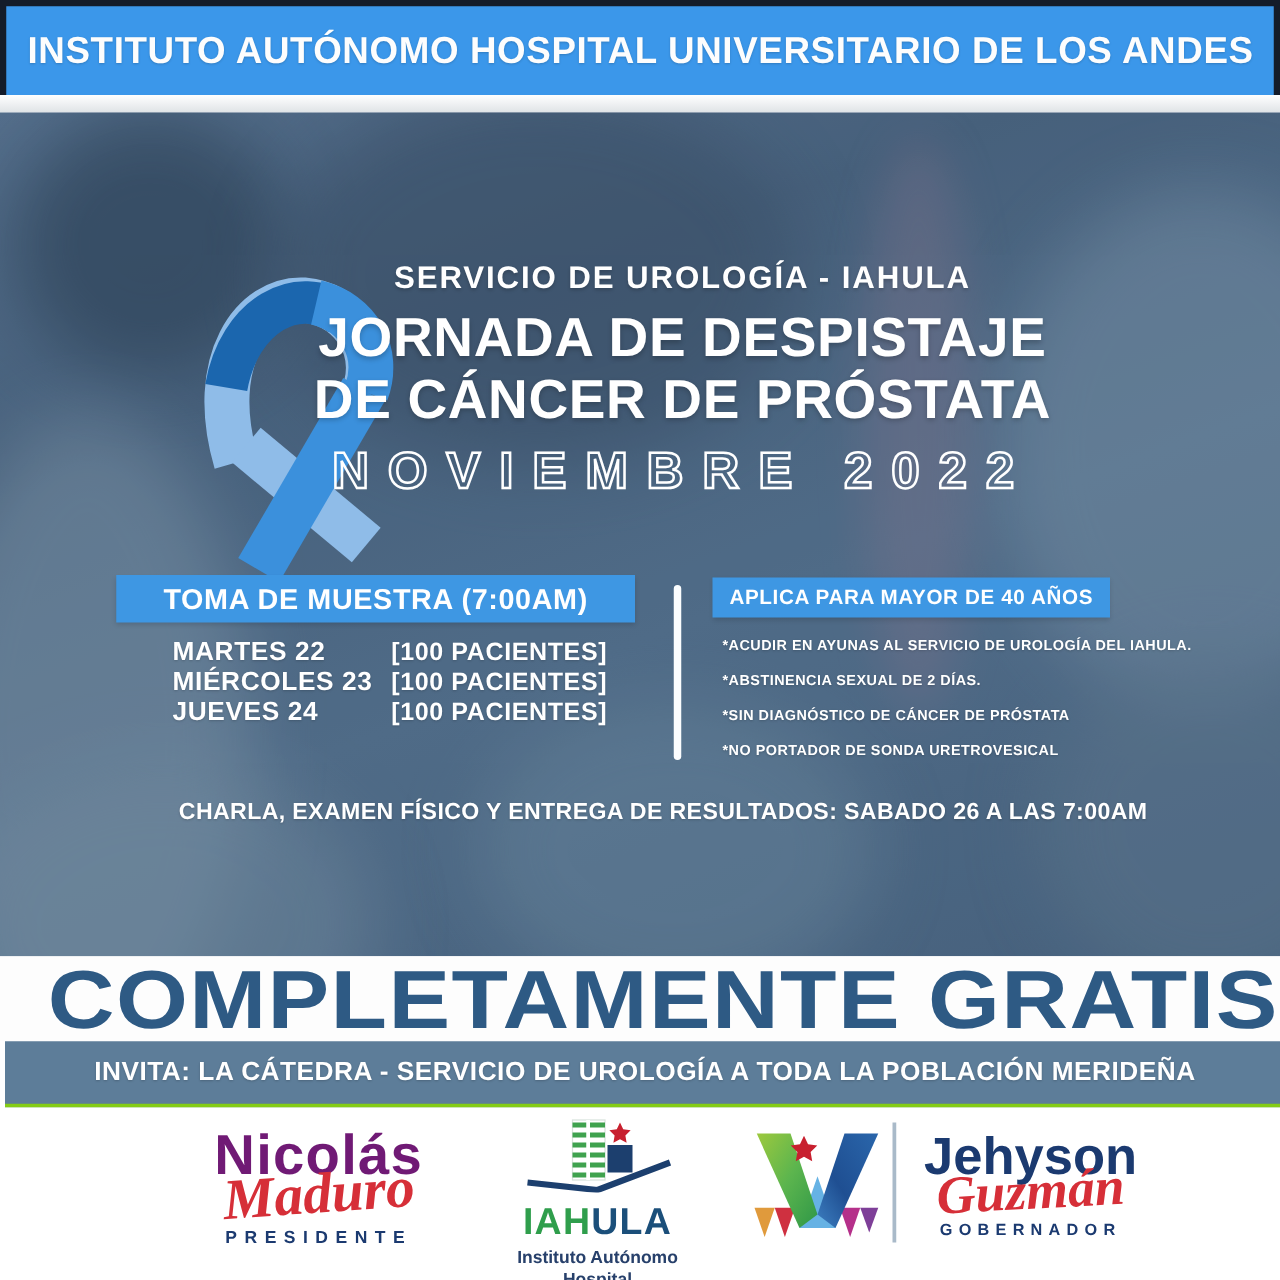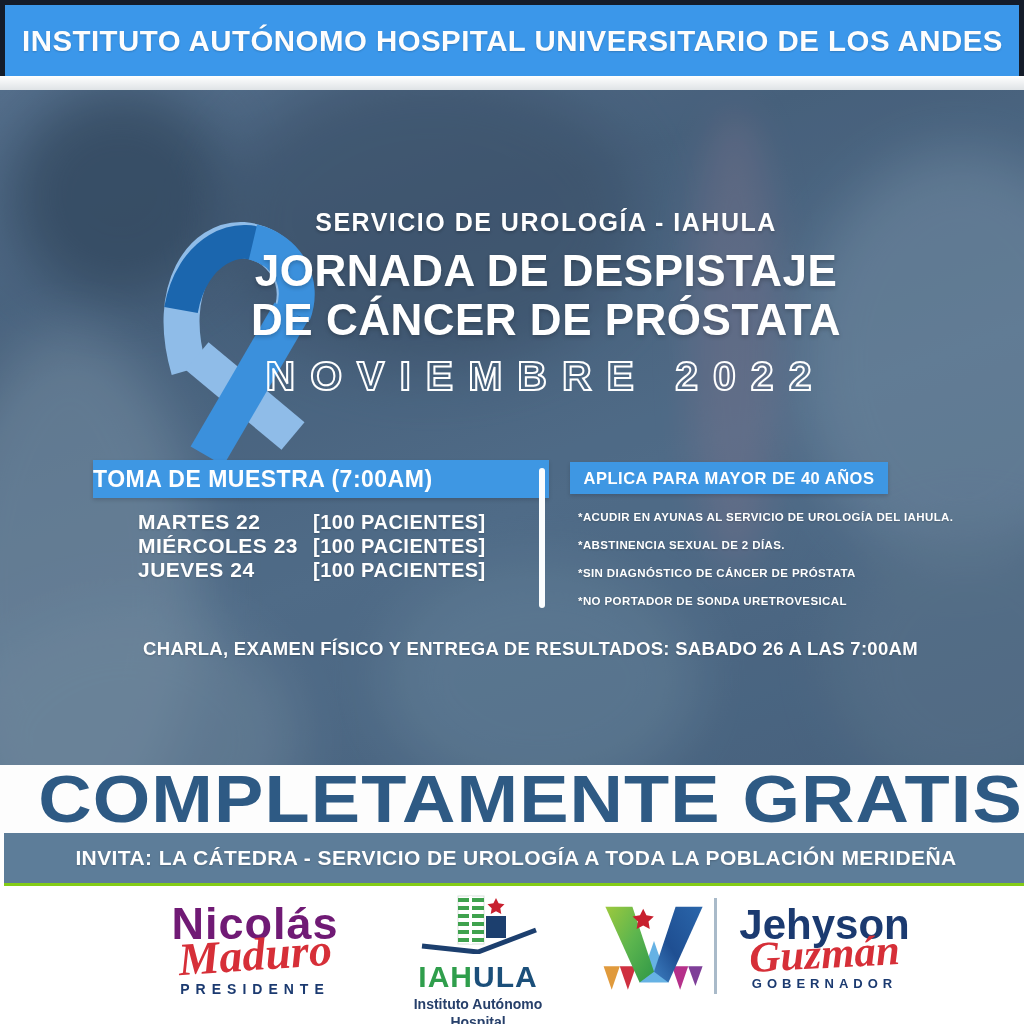--- a/index.html
+++ b/index.html
@@ -34,22 +34,22 @@
   .hero { position:absolute; left:246px; top:118px; width:600px; text-align:center; color:#fff; }
   .hero .service { font-size:25px; font-weight:700; letter-spacing:1.5px; text-shadow:0 2px 3px rgba(0,0,0,0.2); }
   .hero .title { margin-top:9px; font-size:44px; font-weight:800; line-height:1.12; letter-spacing:0.5px;
     text-shadow:0 2px 4px rgba(0,0,0,0.22); transform:scaleX(1.0); }
   .hero .outline { margin-top:8px; font-size:41px; font-weight:700; letter-spacing:15px;
     color:rgba(255,255,255,0); -webkit-text-stroke:2px #ffffff; white-space:nowrap; }
 
   .ribbon-wrap { position:absolute; left:147px; top:128px; width:168px; height:252px; }
 
   
-  .sample-header { position:absolute; left:93px; top:370px; width:456px; height:38px; background:#3e97e3;
-    display:flex; align-items:center; justify-content:flex-start; box-shadow:0 2px 4px rgba(0,0,0,0.15); }
+  .sample-header { position:absolute; left:93px; top:370px; width:415px; height:38px; background:#3e97e3;
+    display:flex; align-items:center; justify-content:center; box-shadow:0 2px 4px rgba(0,0,0,0.15); }
   .sample-header span { color:#fff; font-size:23px; font-weight:800; letter-spacing:0.5px; }
   .sample-rows { position:absolute; left:138px; top:420px; width:360px; display:flex; flex-direction:column; }
   .sample-row { display:flex; align-items:center; color:#fff; font-weight:800; text-shadow:0 1px 2px rgba(0,0,0,0.18); }
   .sample-row .day { flex:0 0 175px; font-size:21px; letter-spacing:0.5px; }
   .sample-row .slots { font-size:20px; letter-spacing:0.5px; }
 
   .v-divider { position:absolute; left:539px; top:378px; width:6px; height:140px; background:#fbfdfe; border-radius:3px; }
 
   .req-header { position:absolute; left:570px; top:372px; width:318px; height:32px; background:#3e97e3;
     display:flex; align-items:center; justify-content:center; box-shadow:0 2px 4px rgba(0,0,0,0.15); }

